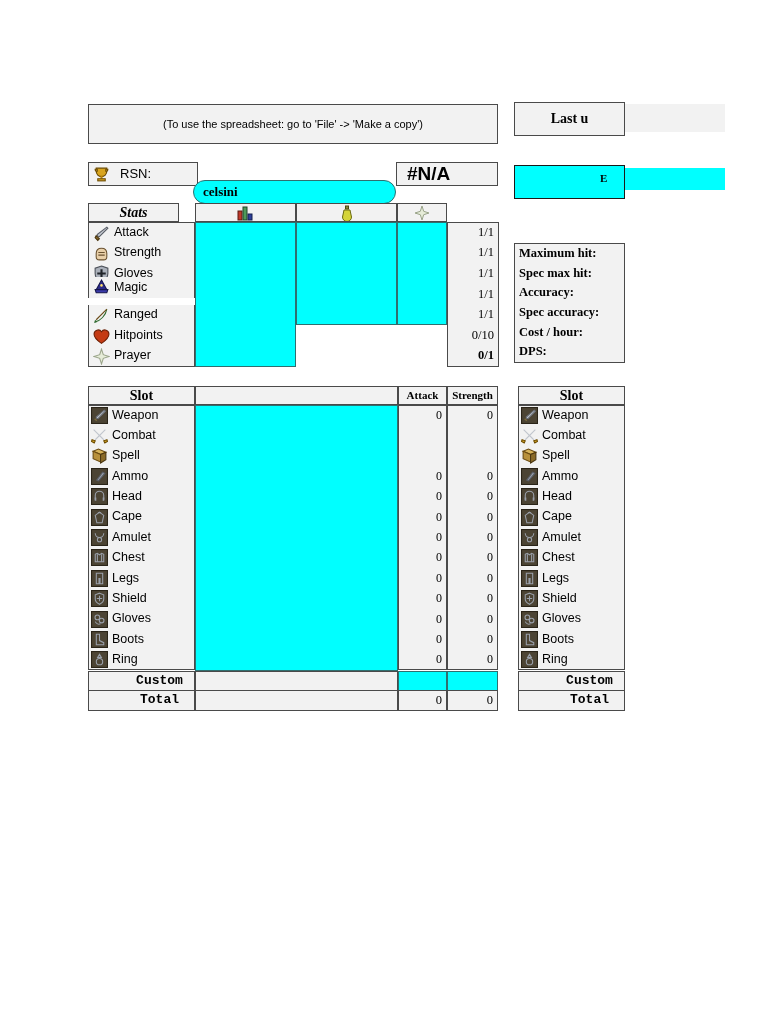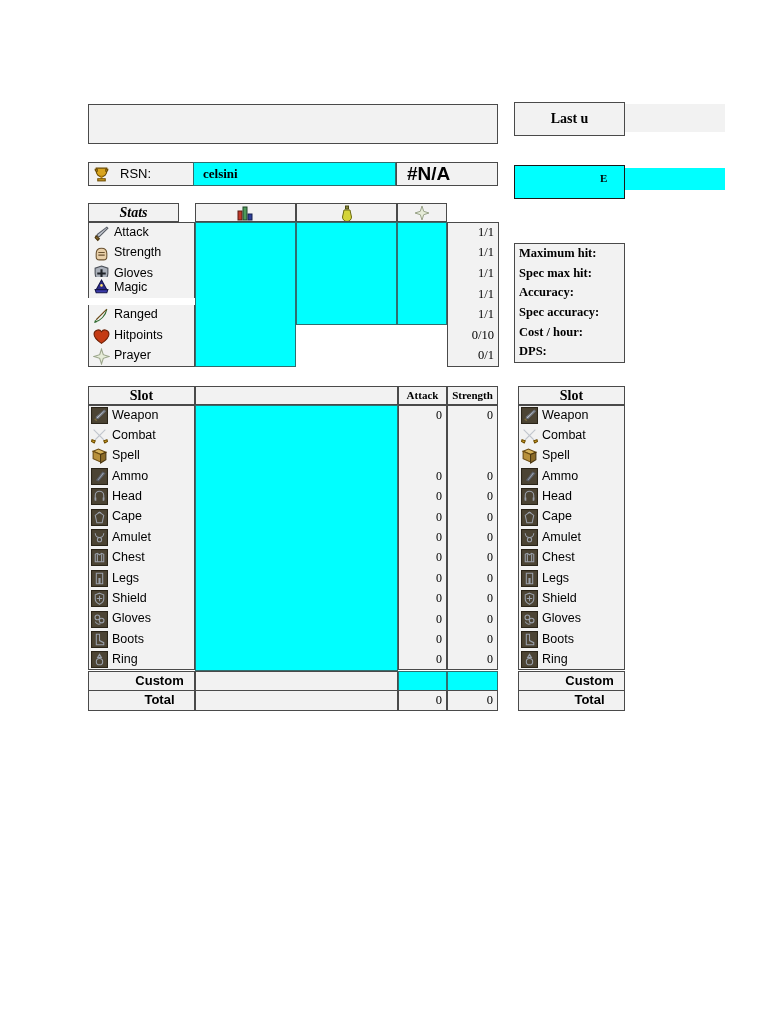--- a/index.html
+++ b/index.html
@@ -44,22 +44,23 @@
   #title-box {
     left: 88px; top: 104px; width: 410px; height: 40px;
     flex-direction: column; justify-content: center; gap: 2px;
   }
   #title-box div { font-family: "Liberation Sans", sans-serif; }
 
   
   #rsn-label-cell { left: 88px; top: 162px; width: 110px; height: 24px; }
   #rsn-label { padding-left: 6px; font-size: 13px; }
   #rsn-input-cell {
-    left: 193px; top: 162px; width: 203px; height: 24px;
+    left: 193px; top: 180px; width: 203px; height: 24px;
     border-color: #2f6f6f;
+    border-radius: 12px;
   }
   #rsn-input-text { padding-left: 5px; font-family: "Liberation Serif", serif; font-weight: bold; font-size: 13px; }
   #rsn-status-cell { left: 396px; top: 162px; width: 102px; height: 24px; }
   #rsn-status-text { padding-left: 6px; font-family: Liberation Sans, sans-serif; font-weight: bold; font-size: 19px; }
 
   
   #stats-header-label { left: 88px; top: 203px; width: 91px; height: 19px; font-style: italic; }
   .stats-head-col { top: 203px; height: 19px; }
   #stats-head-boost  { left: 195px; width: 101px; }
   #stats-head-potion { left: 296px; width: 101px; }
@@ -75,21 +76,21 @@
   .stat-row-name.last  { border-bottom: 1px solid #4a4a4a; }
   .stat-icon {
     width: 17px; height: 17px; margin-right: 4px;
     flex: 0 0 17px; display: block;
   }
   .stat-ratio {
     left: 447px; width: 51px; height: 21px;
     border-top: none; border-bottom: none; padding-left: 46px;
   }
   .stat-ratio.first { border-top: 1px solid #4a4a4a; }
-  .stat-ratio.last  { border-bottom: 1px solid #4a4a4a; }
+  .stat-ratio.last  { border-bottom: 1px solid #4a4a4a; font-weight: bold; }
 
   #stats-input-lvl   { left: 195px; top: 222px; width: 101px; height: 145px; border-color: #2f6f6f; }
   #stats-input-boost { left: 296px; top: 222px; width: 101px; height: 103px; border-color: #2f6f6f; }
 
   
   #lastupdate-ext { left: 625px; top: 104px; width: 100px; height: 28px; border: none; background: #f2f2f2; }
   #lastupdate-box { left: 514px; top: 102px; width: 111px; height: 34px; }
   #share-ext { left: 625px; top: 168px; width: 100px; height: 22px; border: none; background: #00ffff; }
   #share-box { left: 514px; top: 165px; width: 111px; height: 34px; border-color: #1a1a1a; }
   #share-label {
@@ -150,26 +151,27 @@
     left: 518px; width: 107px; height: 20.4px;
     border-top: none; border-bottom: none;
     padding-left: 2px; font-size: 12.5px;
     justify-content: flex-start;
   }
   .eq2-row-name.first { border-top: 1px solid #4a4a4a; }
   .eq2-row-name.last  { border-bottom: 1px solid #4a4a4a; }
   #eq2-custom-label { left: 518px; top: 671px; width: 107px; height: 20px; }
   #eq2-total-label  { left: 518px; top: 690px; width: 107px; height: 21px; }
 
-  .rowlabel-serif { font-family: Liberation Sans, sans-serif; font-weight: bold; font-size: 13px; padding-left: 36px; }
+  .rowlabel-serif { font-family: Liberation Mono, monospace; font-weight: bold; font-size: 13px; padding-left: 36px; }
 </style>
 </head>
 <body>
 
 <div class="cell ctr" id="title-box">
+  <div>(To use the spreadsheet: go to 'File' -&gt; 'Make a copy')</div>
 </div>
 
 <div class="cell lft" id="rsn-label-cell">
   <svg class="stat-icon" viewBox="0 0 16 16">
     <path d="M3 2h10v3a5 5 0 0 1-10 0z" fill="#d8a41e" stroke="#6b4a00"></path>
     <path d="M2 3h2v2a2 2 0 0 1-2-2z" fill="#e8c45a" stroke="#6b4a00"></path>
     <path d="M12 3h2a2 2 0 0 1-2 2z" fill="#e8c45a" stroke="#6b4a00"></path>
     <rect x="7" y="9" width="2" height="3" fill="#b8860b"></rect>
     <rect x="4.5" y="12" width="7" height="2" fill="#d8a41e" stroke="#6b4a00"></rect>
   </svg>

